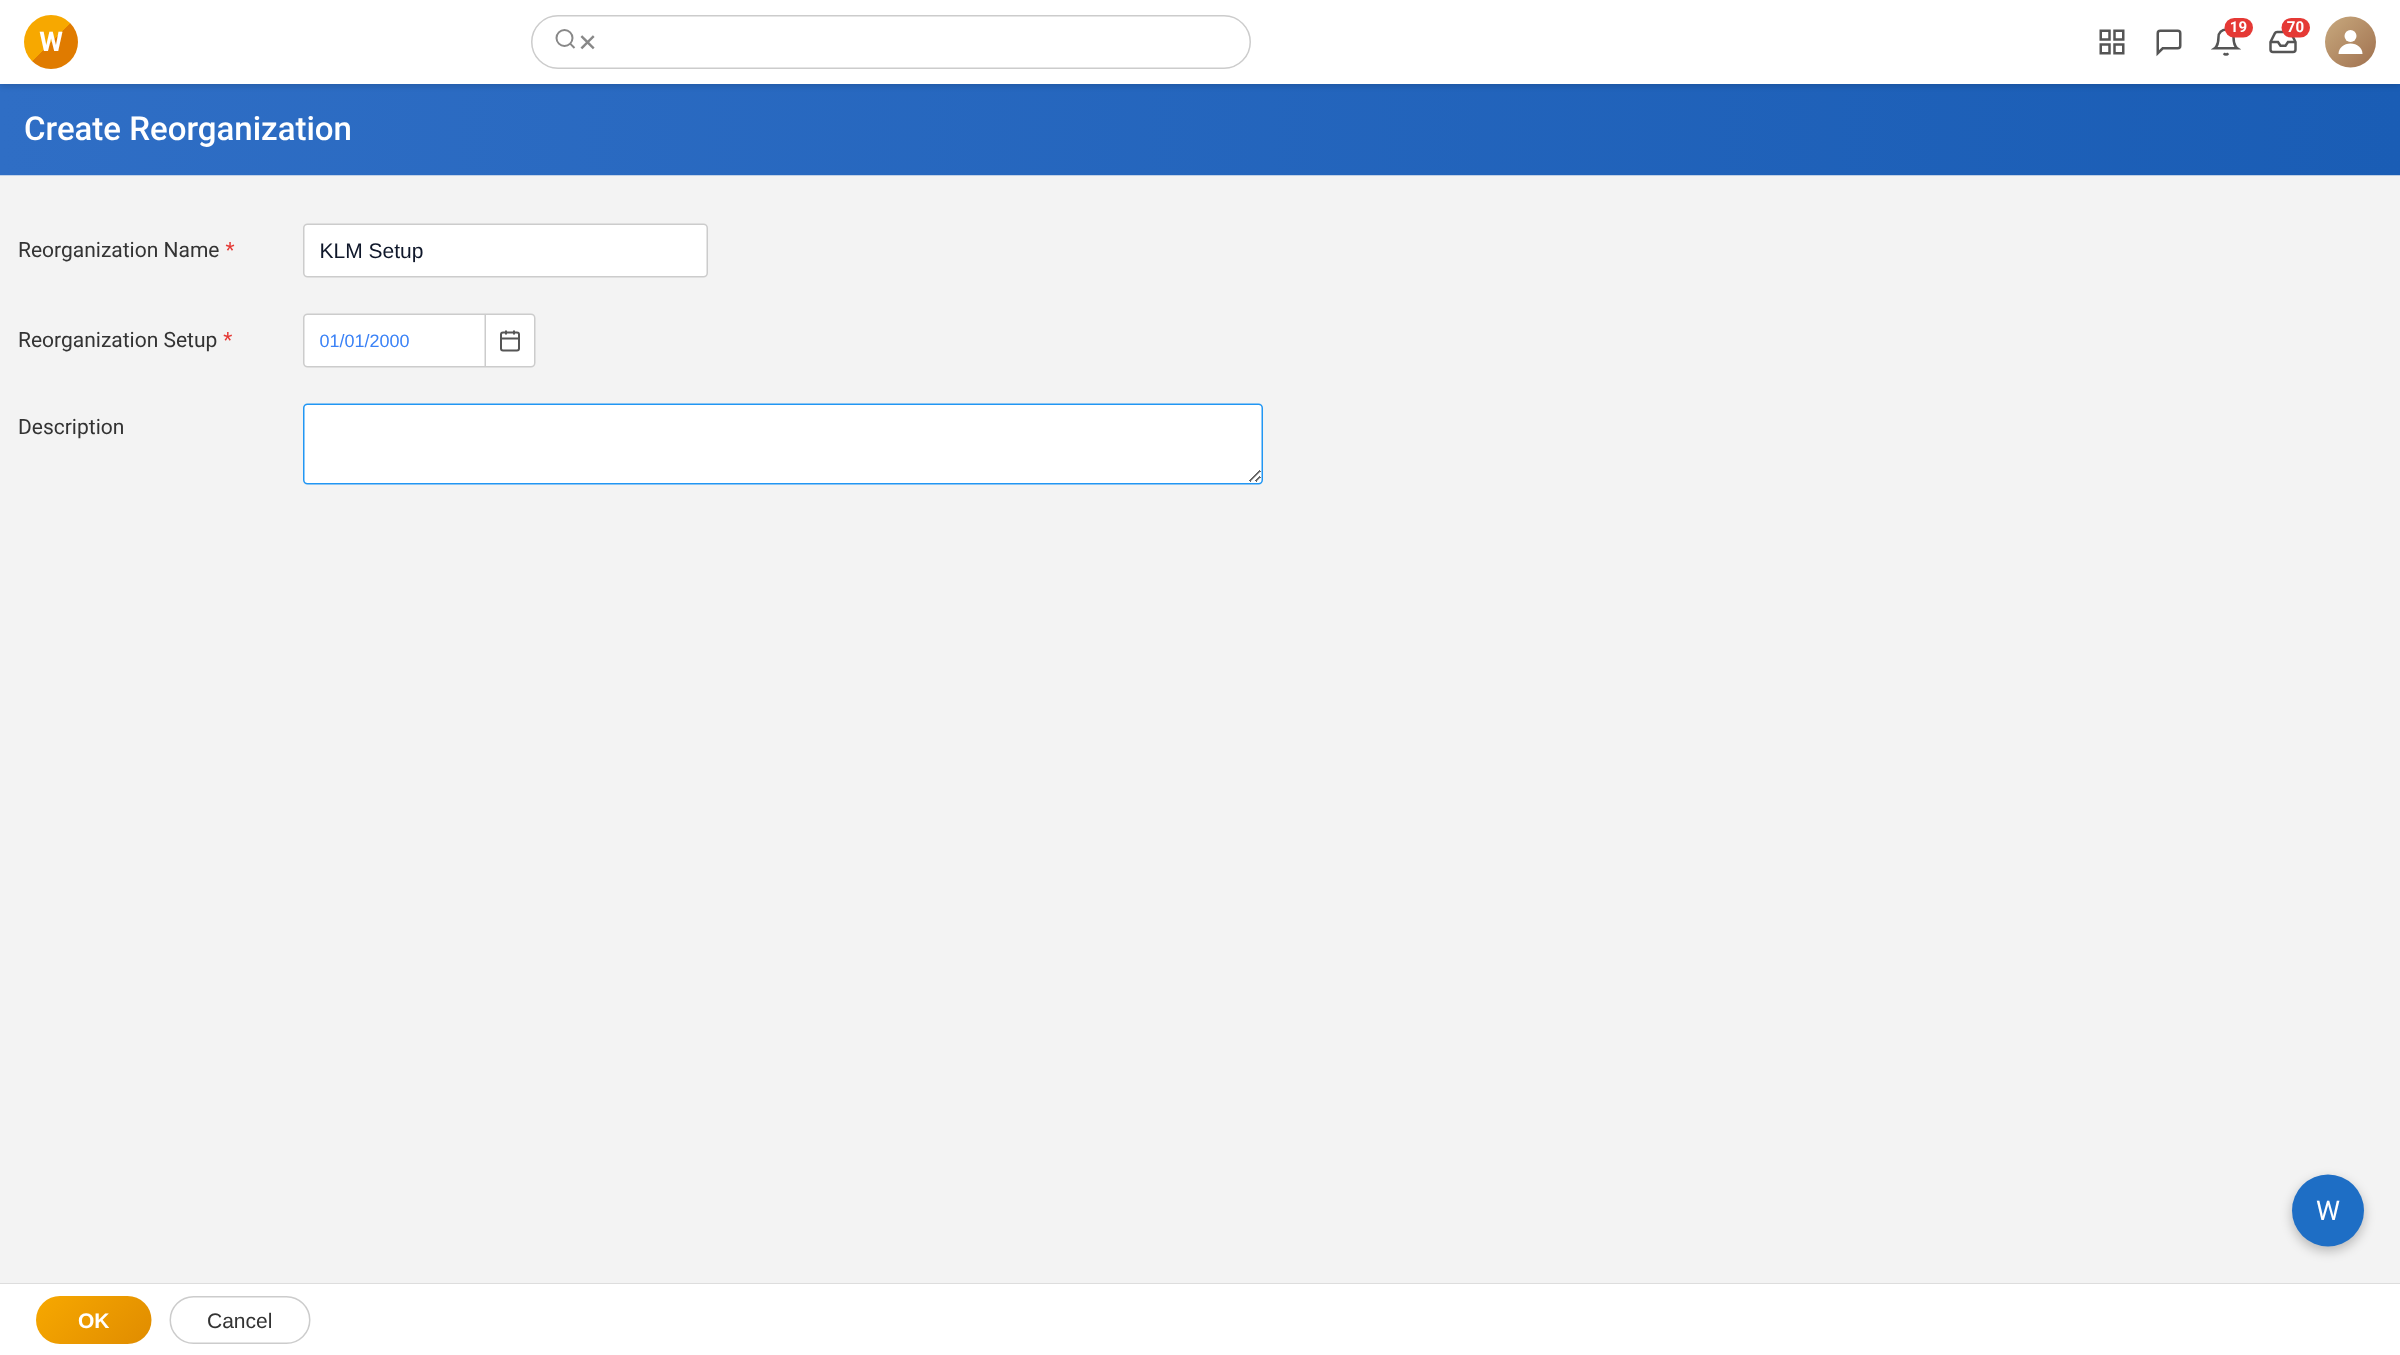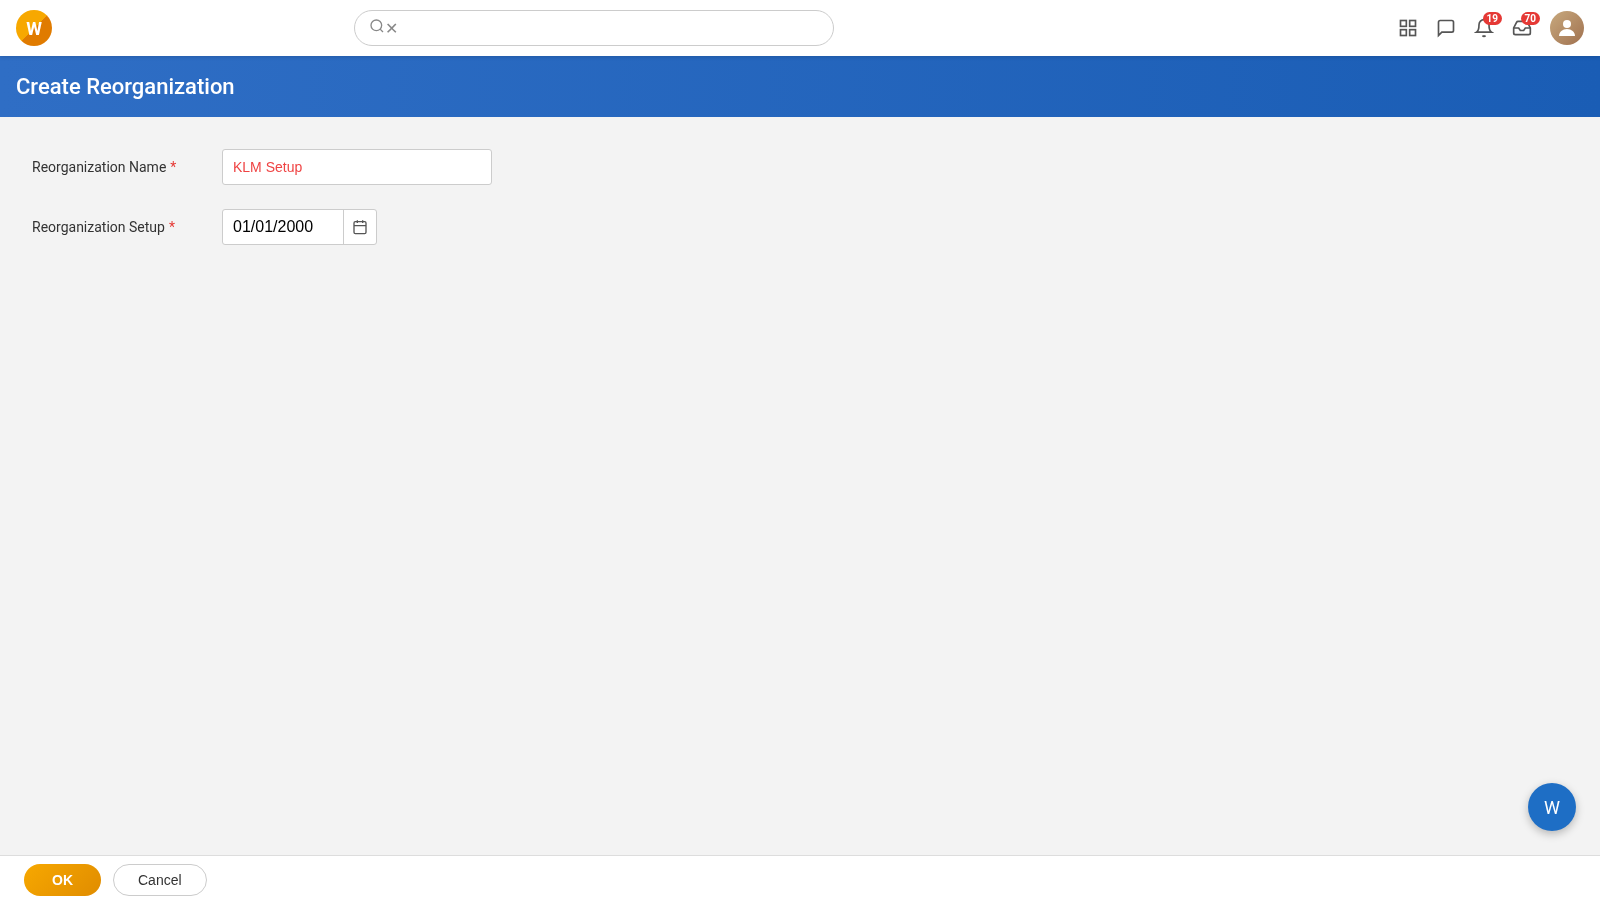--- a/index.html
+++ b/index.html
@@ -117,21 +117,21 @@
     }
     .page-title {
       font-size: 22px;
       font-weight: 500;
       color: #fff;
     }
 
     
     .main-content {
       background: #f3f3f3;
-      padding: 32px 32px;
+      padding: 32px 12px;
       min-height: calc(903px - 56px - 60px - 60px);
     }
 
     .form-row {
       display: flex;
       align-items: center;
       margin-bottom: 24px;
     }
     .form-label {
       width: 190px;
@@ -145,42 +145,42 @@
     .required-star {
       color: #e53935;
       font-size: 14px;
     }
     .form-input {
       height: 36px;
       border: 1.5px solid #ccc;
       border-radius: 3px;
       padding: 0 10px;
       font-size: 14px;
-      color: #ef4444;
+      color: #0f172a;
       outline: none;
       background: #fff;
     }
     .name-input {
       width: 270px;
     }
     .date-wrapper {
       display: flex;
       align-items: center;
       height: 36px;
       border: 1.5px solid #ccc;
       border-radius: 3px;
       background: #fff;
       overflow: hidden;
     }
     .date-input {
       border: none;
       outline: none;
       padding: 0 10px;
-      font-size: 16px;
-      color: #000000;
+      font-size: 12px;
+      color: #3b82f6;
       height: 100%;
       width: 120px;
       background: transparent;
     }
     .calendar-btn {
       background: none;
       border: none;
       border-left: 1px solid #ccc;
       padding: 0 8px;
       height: 100%;
@@ -340,20 +340,26 @@
         <svg width="16" height="16" viewBox="0 0 24 24" fill="none" stroke="#555" stroke-width="2">
           <rect x="3" y="4" width="18" height="18" rx="2" ry="2"></rect>
           <line x1="16" y1="2" x2="16" y2="6"></line>
           <line x1="8" y1="2" x2="8" y2="6"></line>
           <line x1="3" y1="10" x2="21" y2="10"></line>
         </svg>
       </button>
     </div>
   </div>
 
+  <div class="form-row" style="align-items: flex-start;">
+    <label class="form-label" style="padding-top: 8px;">
+      <span>Description</span>
+    </label>
+    <textarea class="description-textarea" style=""></textarea>
+  </div>
 
 </div>
 
 <div class="bottom-bar">
   <button class="btn-ok">OK</button>
   <button class="btn-cancel">Cancel</button>
 </div>
 
 <div class="float-help">
   <span>W</span>

